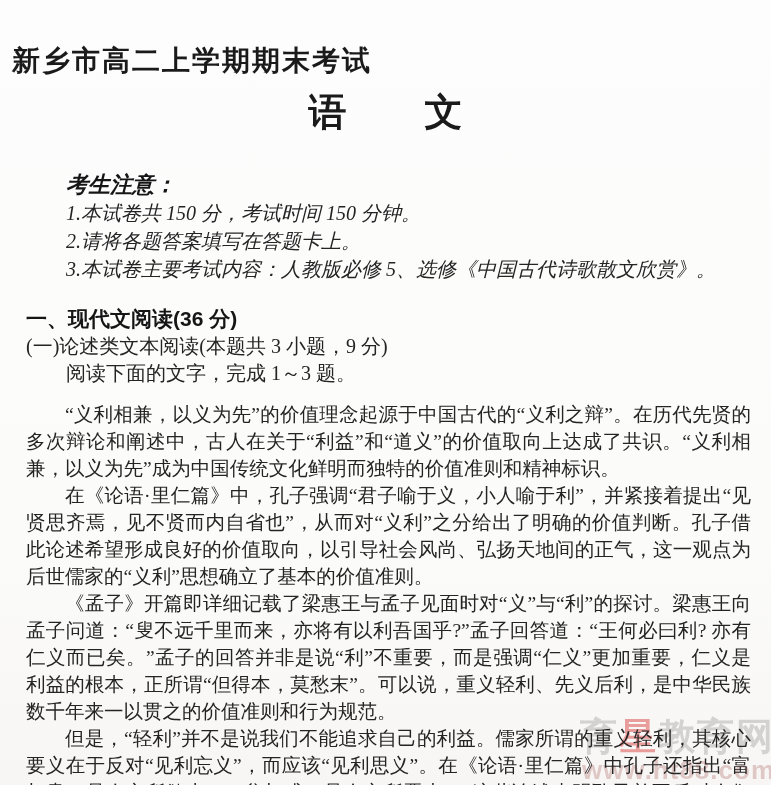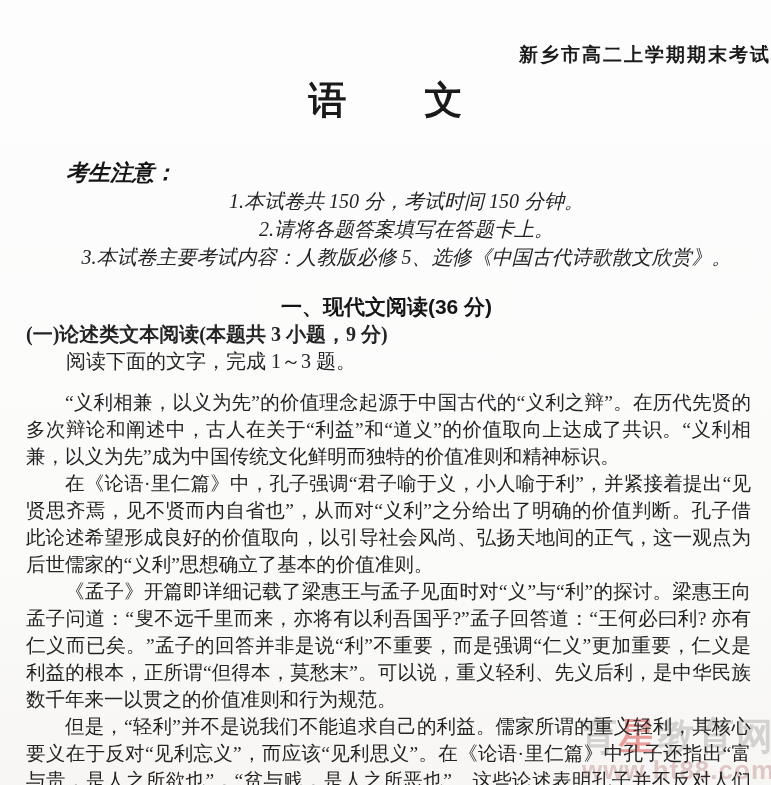--- a/index.html
+++ b/index.html
@@ -14,24 +14,24 @@
     overflow: hidden;
     background: linear-gradient(180deg, #fdfdfd 0%, #fbfbfa 70%, #f7f6f4 100%);
     color: #1e1e1e;
   }
   .content {
     position: relative;
     z-index: 1;
   }
   .exam-title {
     margin: 42px 0 0 12px;
-    text-align: right;
+    text-align: left;
     font-family: "Liberation Sans", sans-serif;
     font-weight: bold;
-    font-size: 19px;
+    font-size: 28px;
     letter-spacing: 2px;
     color: #1a1a1a;
   }
   .exam-subject {
     margin-top: 7px;
     display: flex;
     justify-content: center;
     column-gap: 78px;
     font-family: "Liberation Sans", sans-serif;
     font-weight: bold;
@@ -46,37 +46,34 @@
     font-family: "Liberation Sans", sans-serif;
     font-weight: bold;
     font-size: 22px;
     line-height: 28px;
     color: #151515;
   }
   .notice-item {
     font-size: 20px;
     line-height: 28px;
     color: #242424;
-    text-align: center;
   }
   .section-heading {
     margin: 22px 24px 0 26px;
     font-family: "Liberation Sans", sans-serif;
     font-weight: bold;
     font-size: 21px;
     line-height: 28px;
     color: #151515;
-    text-align: center;
   }
   .section-subheading {
     margin: 0 24px 0 26px;
     font-size: 20px;
     line-height: 27px;
     color: #242424;
-    font-weight: bold;
   }
   .reading-instruction {
     margin: 0 24px 14px 26px;
     text-indent: 2em;
     font-size: 20px;
     line-height: 27px;
     color: #242424;
   }
   .passage p {
     margin: 0 20px 0 26px;

